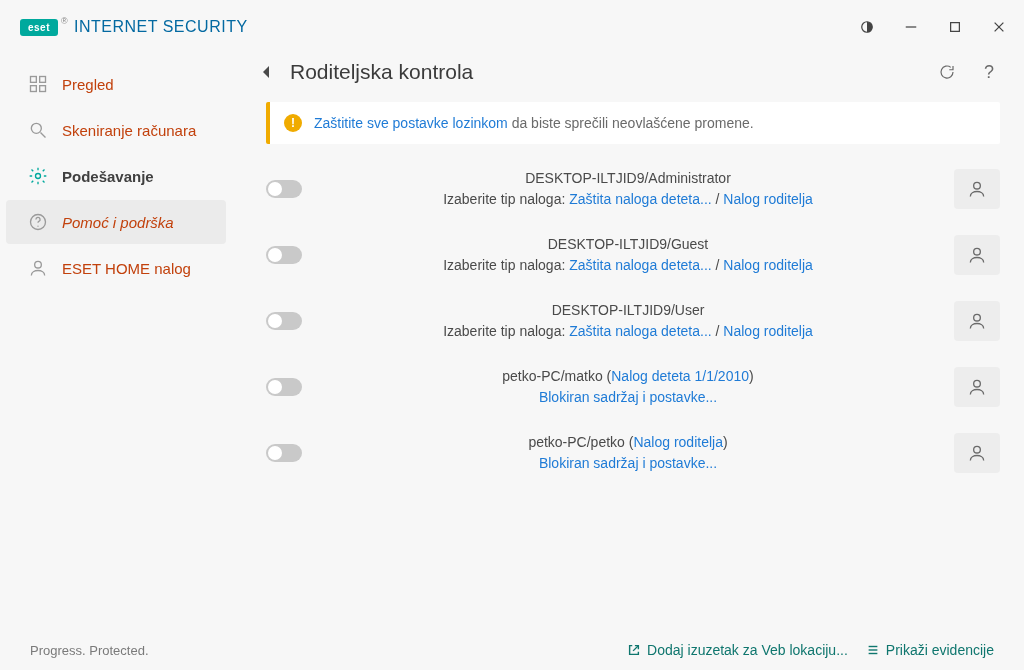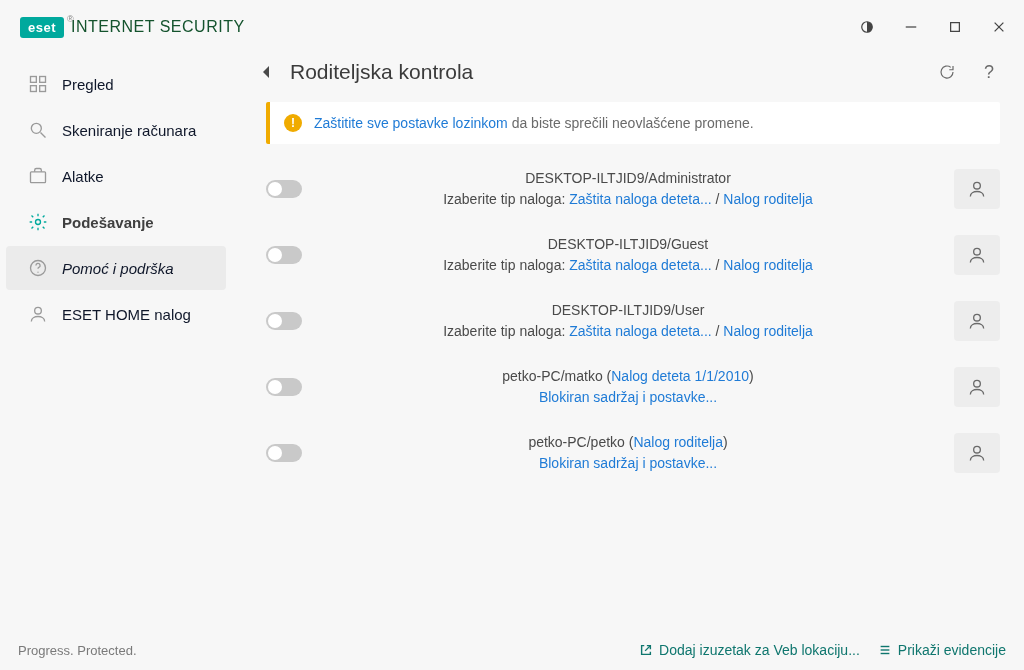--- a/index.html
+++ b/index.html
@@ -1,29 +1,29 @@
 <!DOCTYPE html>
 <html><head>
 <meta charset="utf-8">
 <style>
   * { box-sizing: border-box; margin: 0; padding: 0; }
   html, body { width: 1024px; height: 670px; font-family: "Segoe UI", Arial, sans-serif; background: #f7f7f7; color: #4a4a4a; overflow: hidden; }
   
   .titlebar { height: 54px; display: flex; align-items: center; padding: 0 12px 0 20px; }
-  .brand-badge { background: #00a99d; color: #fff; font-weight: 700; font-size: 13px; letter-spacing: 0.5px; padding: 3px 8px 3px 8px; border-radius: 3px; position: relative; }
+  .brand-badge { background: #00a99d; color: #fff; font-weight: 700; font-size: 10px; letter-spacing: 0.5px; padding: 3px 8px 3px 8px; border-radius: 3px; position: relative; }
   .brand-badge::after { content: "®"; position: absolute; top: -3px; right: -10px; font-size: 9px; color: #888; font-weight: 400; }
-  .brand-sub { color: #14532d; font-size: 16px; font-weight: 400; margin-left: 7px; letter-spacing: 0.5px; }
+  .brand-sub { color: #0369a1; font-size: 16px; font-weight: 400; margin-left: 16px; letter-spacing: 0.5px; }
   .titlebar-spacer { flex: 1; }
   .win-controls { display: flex; gap: 18px; align-items: center; }
   .win-btn { width: 26px; height: 26px; display: flex; align-items: center; justify-content: center; color: #444; cursor: pointer; }
   .win-btn svg { width: 14px; height: 14px; stroke: currentColor; fill: none; stroke-width: 1.4; }
   
   .body { display: flex; height: calc(670px - 54px - 40px); }
   .sidebar { width: 232px; padding: 6px 0; }
-  .side-item { display: flex; align-items: center; gap: 14px; padding: 12px 22px; font-size: 15px; color: #0f172a; cursor: pointer; border-radius: 4px; margin: 2px 6px; }
+  .side-item { display: flex; align-items: center; gap: 14px; padding: 12px 22px; font-size: 15px; color: #c2410c; cursor: pointer; border-radius: 4px; margin: 2px 6px; }
   .side-item.active { color: #404040; font-weight: 600; }
   .side-item.hover { background: #ebebeb; font-style: italic; }
   .side-icon { width: 20px; height: 20px; display: flex; align-items: center; justify-content: center; color: #9a9a9a; }
   .side-item.active .side-icon { color: #00a99d; }
   .side-icon svg { width: 20px; height: 20px; stroke: currentColor; fill: none; stroke-width: 1.6; }
   
   .main { flex: 1; padding: 6px 24px 0 24px; overflow-y: auto; text-align: center; }
   .page-head { display: flex; align-items: center; gap: 14px; margin-bottom: 18px; }
   .back-btn { width: 20px; height: 20px; display: flex; align-items: center; justify-content: center; cursor: pointer; }
   .back-btn svg { width: 10px; height: 14px; fill: #4a4a4a; }
@@ -39,21 +39,21 @@
   .muted { color: #6a6a6a; }
   
   .account { display: flex; align-items: center; gap: 36px; padding: 10px 0 14px 10px; }
   .toggle { width: 36px; height: 18px; border-radius: 18px; background: #c9c9c9; position: relative; cursor: pointer; flex-shrink: 0; }
   .toggle::after { content: ""; position: absolute; width: 14px; height: 14px; border-radius: 50%; background: #fff; top: 2px; left: 2px; }
   .acc-body { flex: 1; font-size: 14px; line-height: 1.5; }
   .acc-name { color: #4a4a4a; }
   .person-btn { width: 46px; height: 40px; border-radius: 4px; background: #ededed; display: flex; align-items: center; justify-content: center; color: #6a6a6a; cursor: pointer; flex-shrink: 0; }
   .person-btn svg { width: 20px; height: 20px; stroke: currentColor; fill: none; stroke-width: 1.6; }
   
-  .footer { height: 40px; display: flex; align-items: center; padding: 0 18px; font-size: 13px; color: #7a7a7a; }
+  .footer { height: 40px; display: flex; align-items: center; padding: 0 30px; font-size: 13px; color: #7a7a7a; }
   .footer-spacer { flex: 1; }
   .footer-link { display: flex; align-items: center; gap: 6px; color: #0f766e; cursor: pointer; margin-left: 18px; font-size: 14px; }
   .footer-link svg { width: 14px; height: 14px; stroke: currentColor; fill: none; stroke-width: 1.6; }
 </style>
 </head>
 <body>
 
 <div class="titlebar">
   <span class="brand-badge">eset</span>
   <span class="brand-sub">INTERNET SECURITY</span>
@@ -98,29 +98,20 @@
       <span>Pregled</span>
     </div>
     <div class="side-item">
       <span class="side-icon">
           <svg viewBox="0 0 24 24">
             <circle cx="10" cy="10" r="6"></circle>
             <line x1="15" y1="15" x2="21" y2="21"></line>
           </svg>
         </span>
       <span>Skeniranje računara</span>
-    </div>
-    <div class="side-item">
-      <span class="side-icon">
-          <svg viewBox="0 0 24 24">
-            <rect x="3" y="7" width="18" height="13" rx="1"></rect>
-            <path d="M8 7V5a2 2 0 0 1 2-2h4a2 2 0 0 1 2 2v2"></path>
-          </svg>
-        </span>
-      <span>Alatke</span>
     </div>
     <div class="side-item active">
       <span class="side-icon">
           <svg viewBox="0 0 24 24">
             <circle cx="12" cy="12" r="3"></circle>
             <path d="M12 2v3M12 19v3M4.2 4.2l2.1 2.1M17.7 17.7l2.1 2.1M2 12h3M19 12h3M4.2 19.8l2.1-2.1M17.7 6.3l2.1-2.1"></path>
           </svg>
         </span>
       <span>Podešavanje</span>
     </div>

